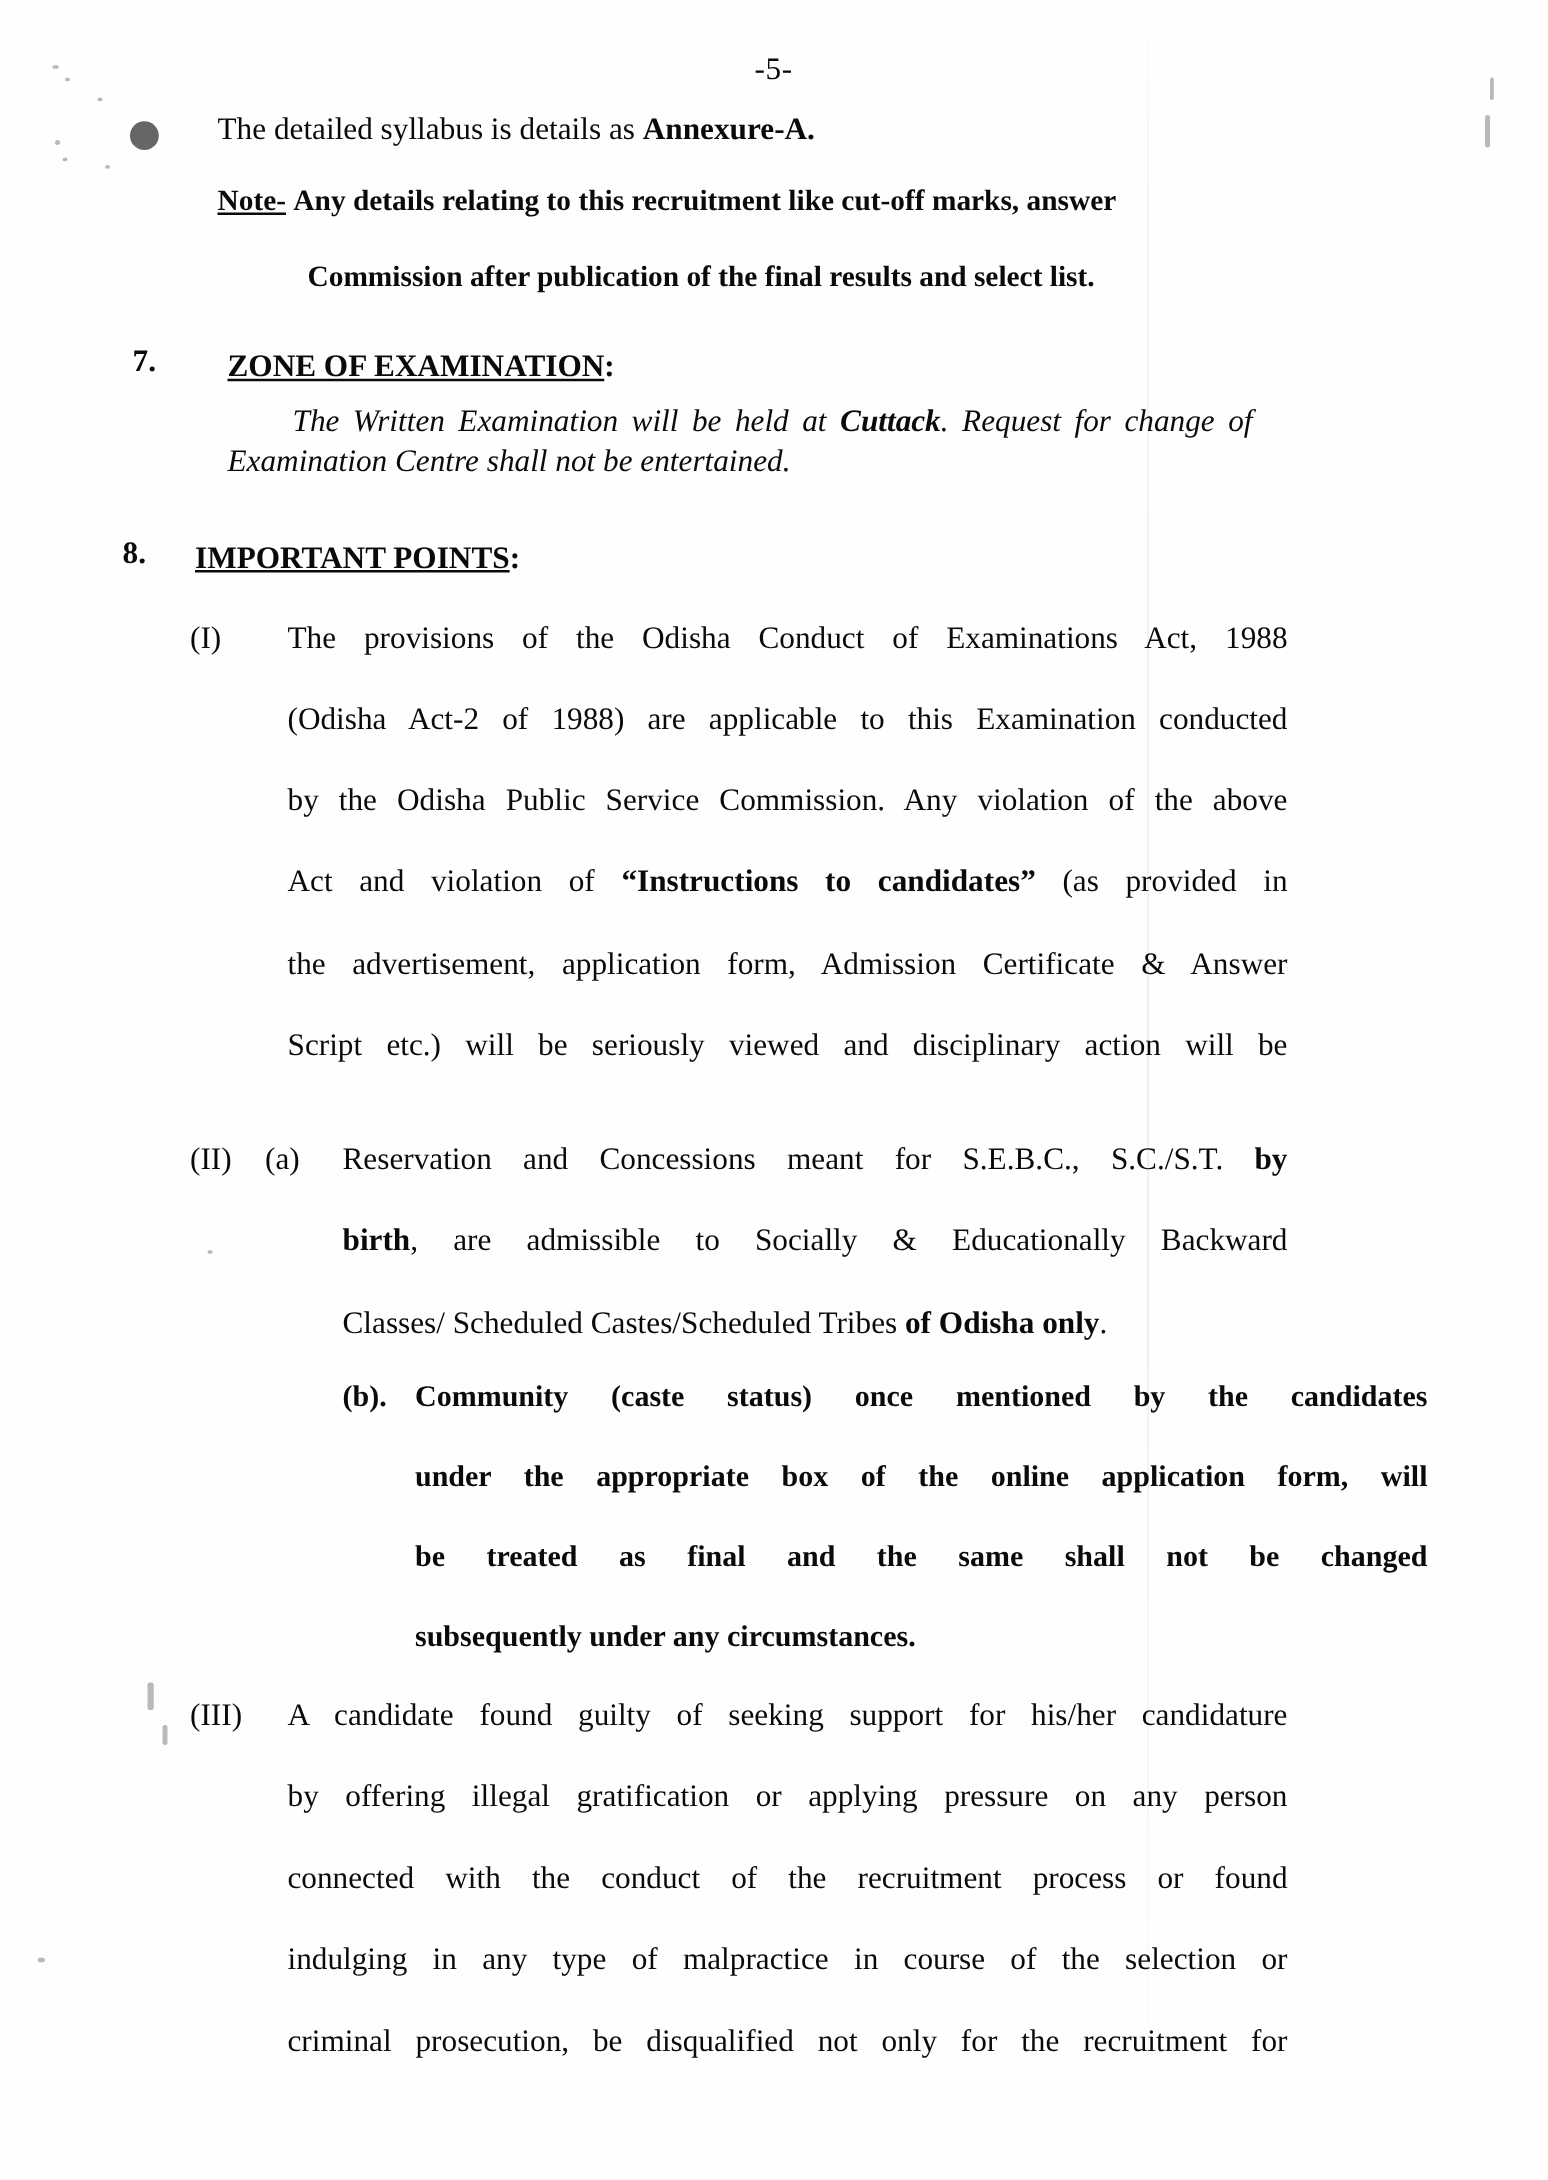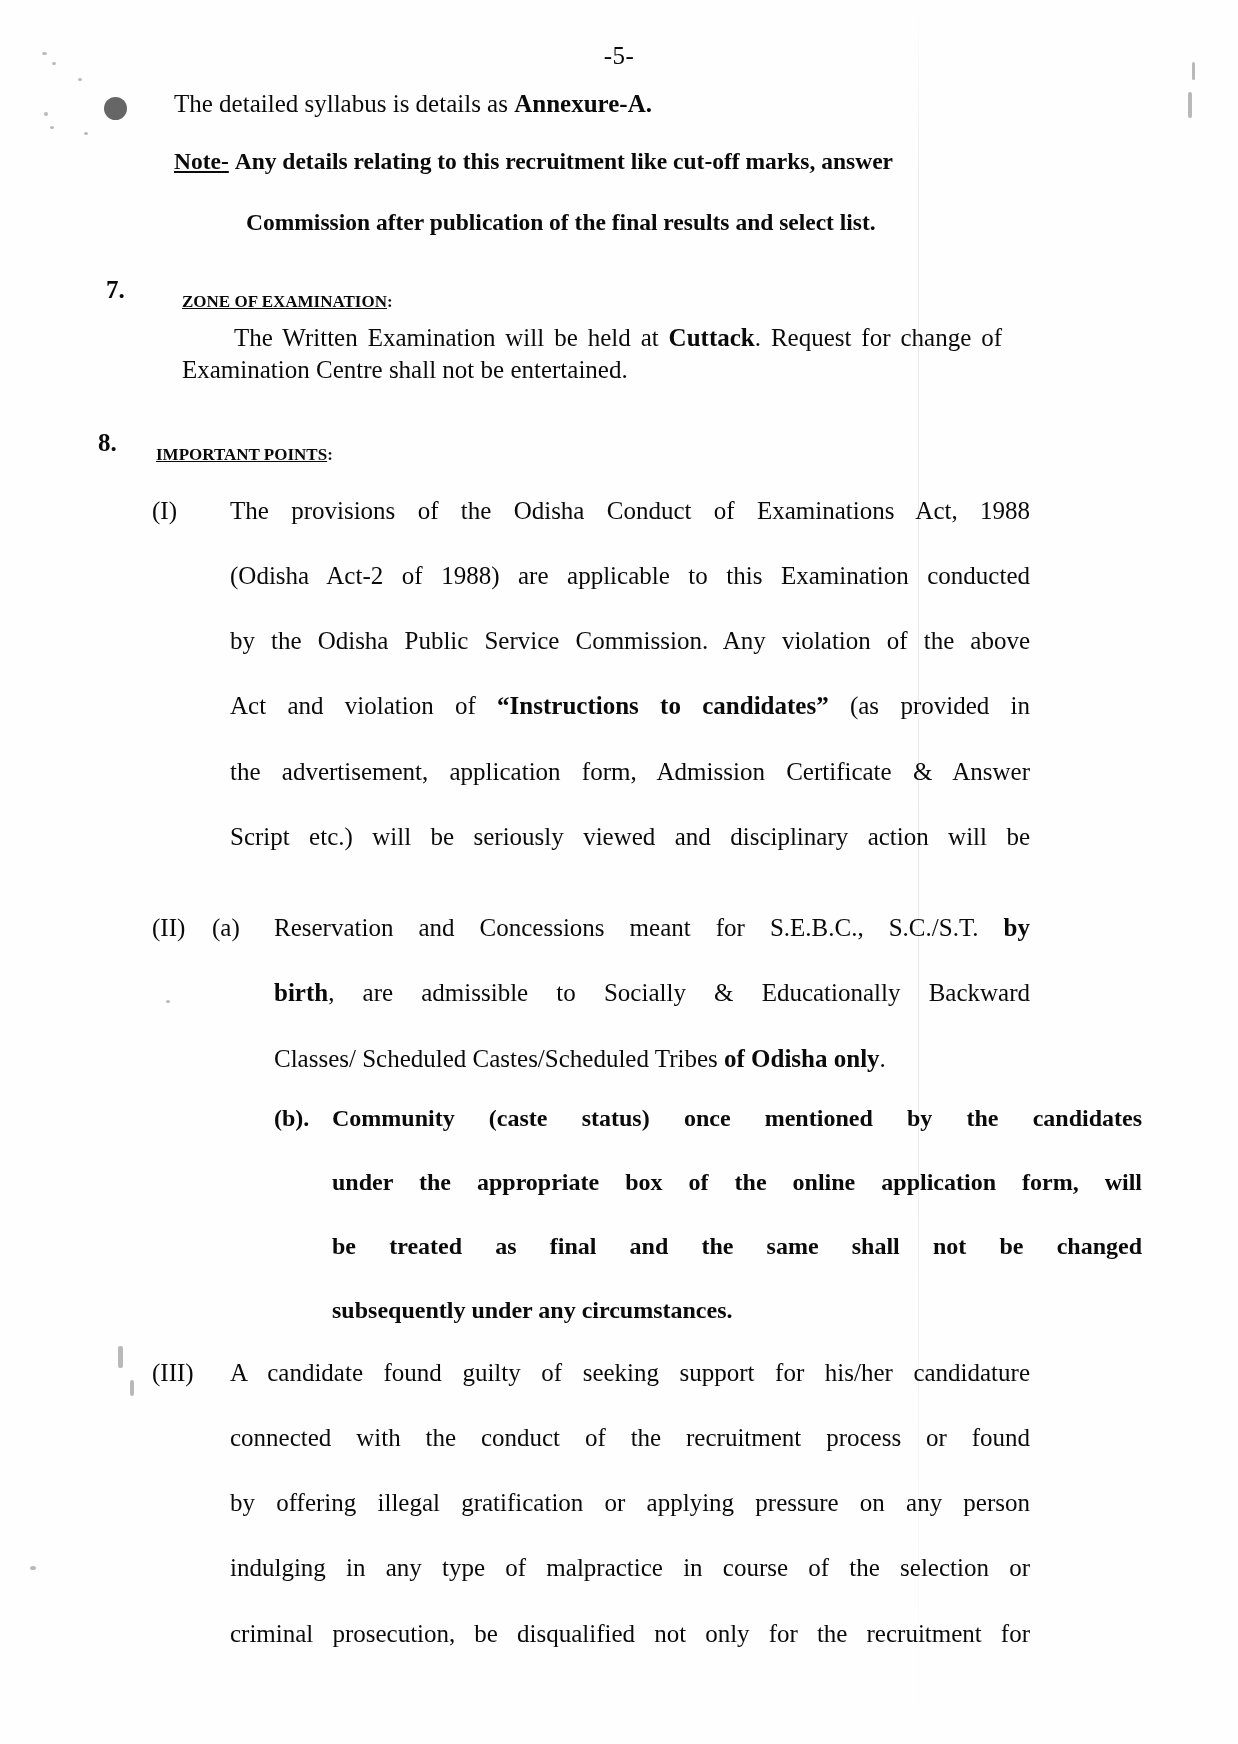--- a/index.html
+++ b/index.html
@@ -112,39 +112,40 @@
   .sec-num {
     position: absolute;
     left: 10px;
     top: 0;
     font-size: 25px;
     font-weight: bold;
   }
   .sec-title {
     position: absolute;
     left: 86px;
-    top: 16px;
-    font-size: 17px;
+    top: 4px;
+    font-size: 25px;
     font-weight: bold;
   }
   .sec-title .ul {
     text-decoration: underline;
   }
 
   .para-indent {
     margin-left: 86px;
     width: 820px;
     font-size: 25px;
     line-height: 1.30;
     text-align: justify;
   }
   .para-indent p {
     margin: 0 0 4px 0;
     text-indent: 52px;
     text-align: justify;
+    font-style: italic;
   }
 
   
   .roman-list {
     margin-top: 22px;
     margin-left: 56px;
     width: 878px;
   }
   .roman-item {
     position: relative;
@@ -287,22 +288,22 @@
             <span class="ln">under the appropriate box of the online application form, will</span>
             <span class="ln">be  treated  as  final  and  the  same  shall  not  be  changed</span>
             <span class="ln last">subsequently under any circumstances.</span>
           </span>
         </div>
 
         <div class="roman-item" style="margin-top:30px;">
           <span class="marker">(III)</span>
           <span class="body justify-block">
             <span class="ln">A candidate found guilty of seeking support for his/her candidature</span>
+            <span class="ln">by offering illegal gratification or applying pressure on any person</span>
             <span class="ln">connected  with  the  conduct  of  the  recruitment  process  or  found</span>
-            <span class="ln">by offering illegal gratification or applying pressure on any person</span>
             <span class="ln">indulging  in  any  type  of  malpractice  in  course  of  the  selection  or</span>
             <span class="ln">criminal prosecution, be disqualified not only for the recruitment for</span>
             
             
             
           </span>
         </div>
 
       </div>
     </div>

